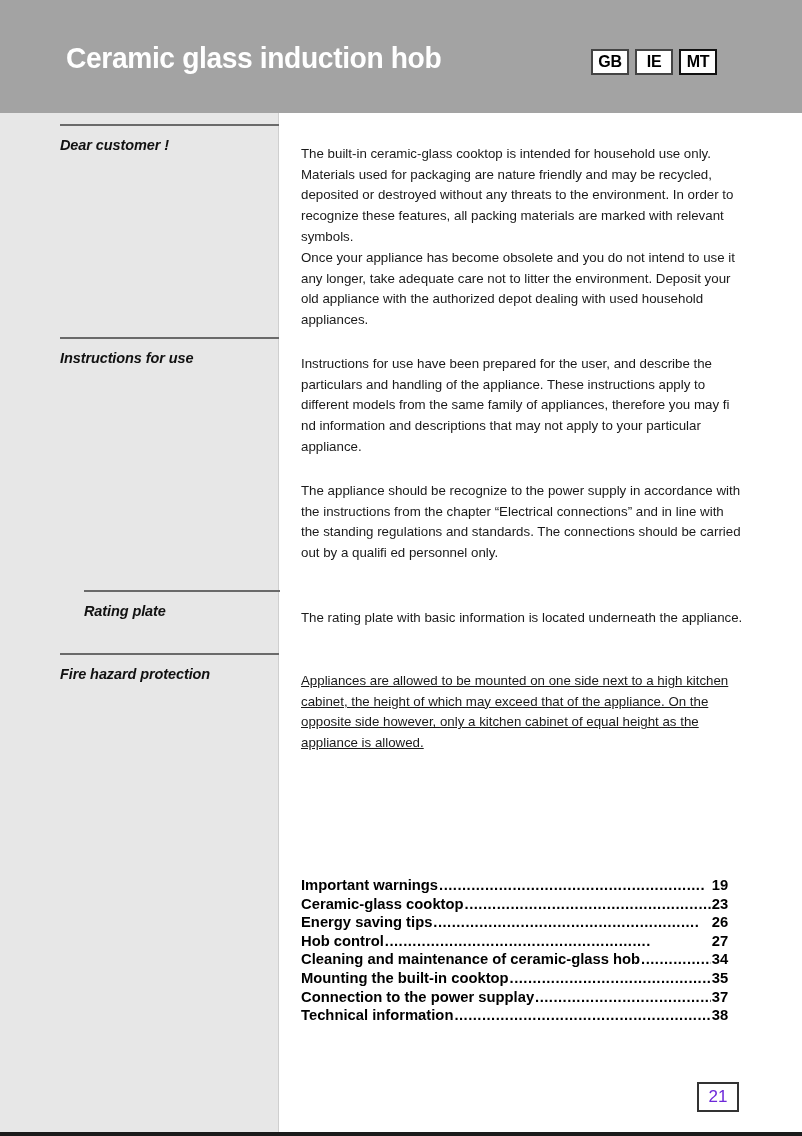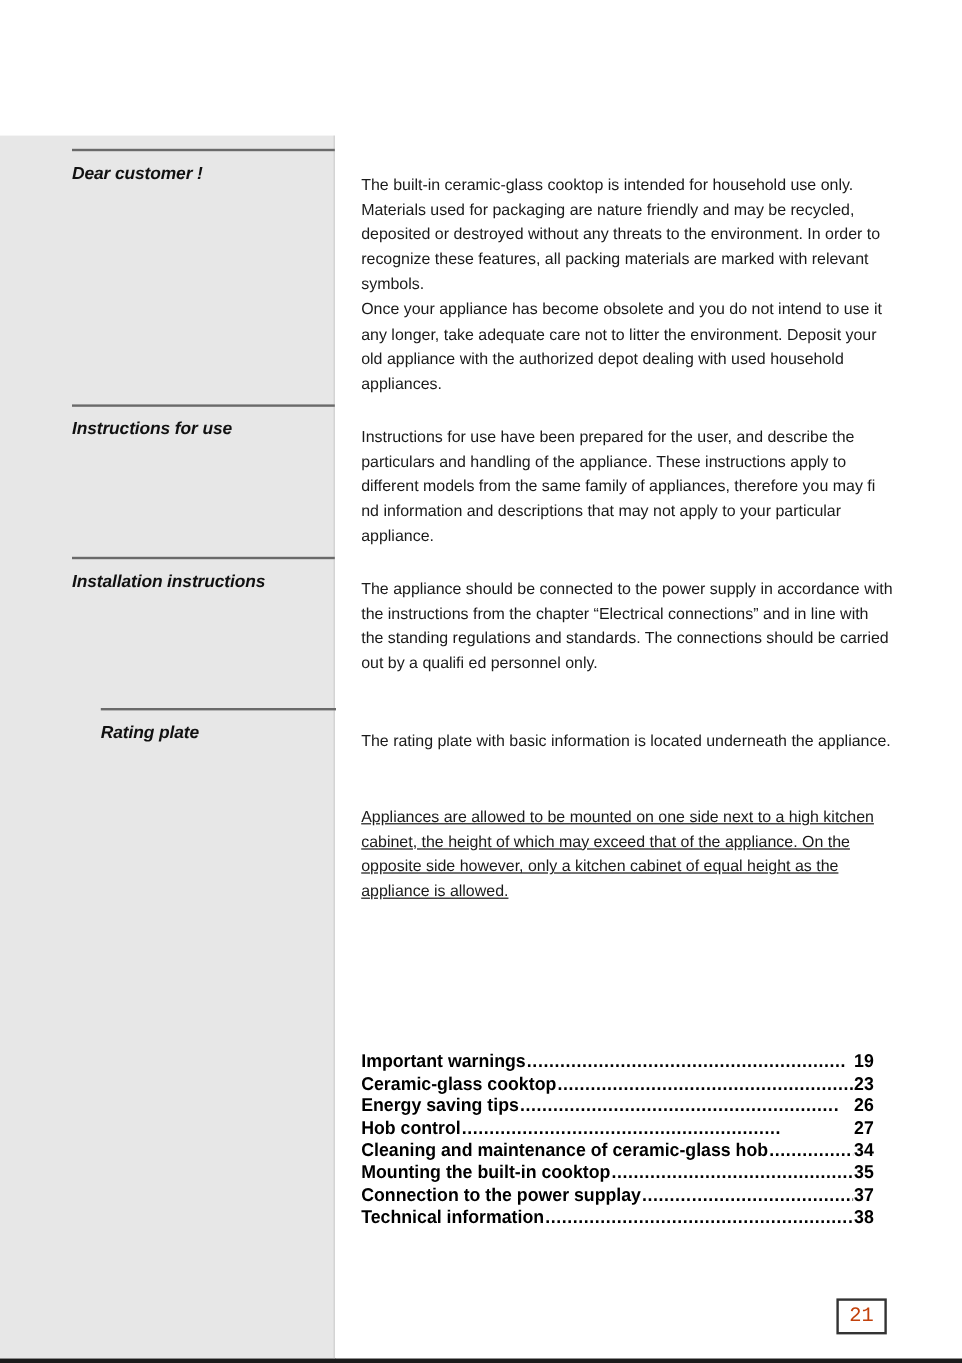--- a/index.html
+++ b/index.html
@@ -147,65 +147,72 @@
     left: 697px;
     top: 1082px;
     width: 42px;
     height: 30px;
     border: 2px solid #333333;
     background: #ffffff;
     display: flex;
     align-items: center;
     justify-content: center;
     font-size: 17px;
-    color: #c2410c;
-    box-sizing: border-box;
-    font-family: Liberation Mono, monospace;
+    color: #6d28d9;
+    box-sizing: border-box;
   }
 </style>
 </head>
 <body>
 
 <div class="page">
 
+  <div class="header-band">
+    <div class="doc-title">Ceramic glass induction hob</div>
+    <div class="country-badges">
+      <div class="badge">GB</div>
+      <div class="badge">IE</div>
+      <div class="badge strong">MT</div>
+    </div>
+  </div>
 
   <div class="sidebar">
 
     <div class="side-entry" style="top:11px;">
       <div class="side-rule"></div>
       <div class="side-label">Dear customer !</div>
     </div>
 
     <div class="side-entry" style="top:224px;">
       <div class="side-rule"></div>
       <div class="side-label">Instructions for use</div>
     </div>
 
-    <div class="side-entry" style="top:351px;">
-      <div class="side-rule"></div>
-      <div class="side-label">Installation instructions</div>
-    </div>
 
     <div class="side-entry" style="top:477px;margin-left:24px;">
       <div class="side-rule"></div>
       <div class="side-label">Rating plate</div>
     </div>
 
+    <div class="side-entry" style="top:540px;">
+      <div class="side-rule"></div>
+      <div class="side-label">Fire hazard protection</div>
+    </div>
 
   </div>
 
   <div class="content">
 
     <div class="para" style="top:31px;">The built-in ceramic-glass cooktop is intended for household use only. Materials used for packaging are nature friendly and may be recycled, deposited or destroyed without any threats to the environment. In order to recognize these features, all packing materials are marked with relevant symbols.</div>
 
     <div class="para" style="top:135px;">Once your appliance has become obsolete and you do not intend to use it any longer, take adequate care not to litter the environment. Deposit your old appliance with the authorized depot dealing with used household appliances.</div>
 
     <div class="para" style="top:241px;">Instructions for use have been prepared for the user, and describe the particulars and handling of the appliance. These instructions apply to different models from the same family of appliances, therefore you may fi nd information and descriptions that may not apply to your particular appliance.</div>
 
-    <div class="para" style="top:368px;">The appliance should be connected to the power supply in accordance with the instructions from the chapter “Electrical connections” and in line with the standing regulations and standards. The connections should be carried out by a qualifi ed personnel only.</div>
+    <div class="para" style="top:368px;">The appliance should be recognize to the power supply in accordance with the instructions from the chapter “Electrical connections” and in line with the standing regulations and standards. The connections should be carried out by a qualifi ed personnel only.</div>
 
     <div class="para" style="top:495px;">The rating plate with basic information is located underneath the appliance.</div>
 
     <div class="para" style="top:558px;text-decoration:underline;">Appliances are allowed to be mounted on one side next to a high kitchen cabinet, the height of which may exceed that of the appliance. On the opposite side however, only a kitchen cabinet of equal height as the appliance is allowed.</div>
 
     <div class="toc">
 
       <div class="toc-row">
         <span class="toc-label">Important warnings</span>
         <span class="toc-dots">..........................................................</span>

